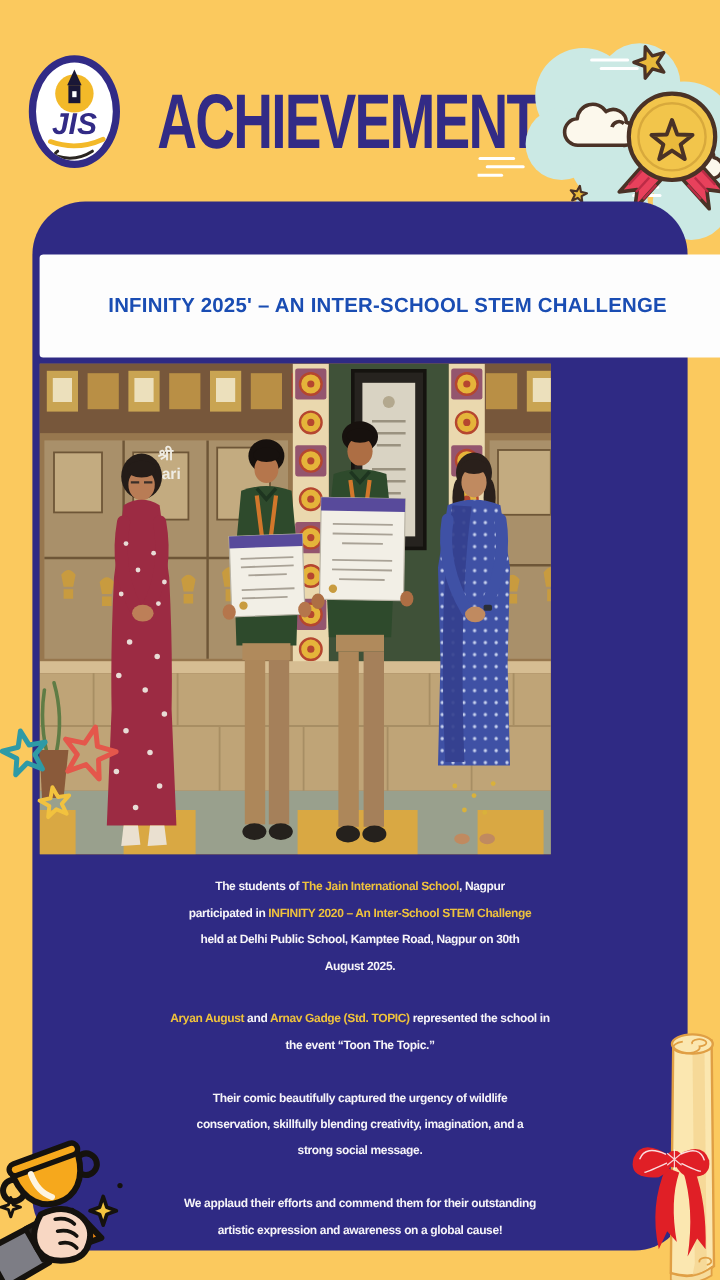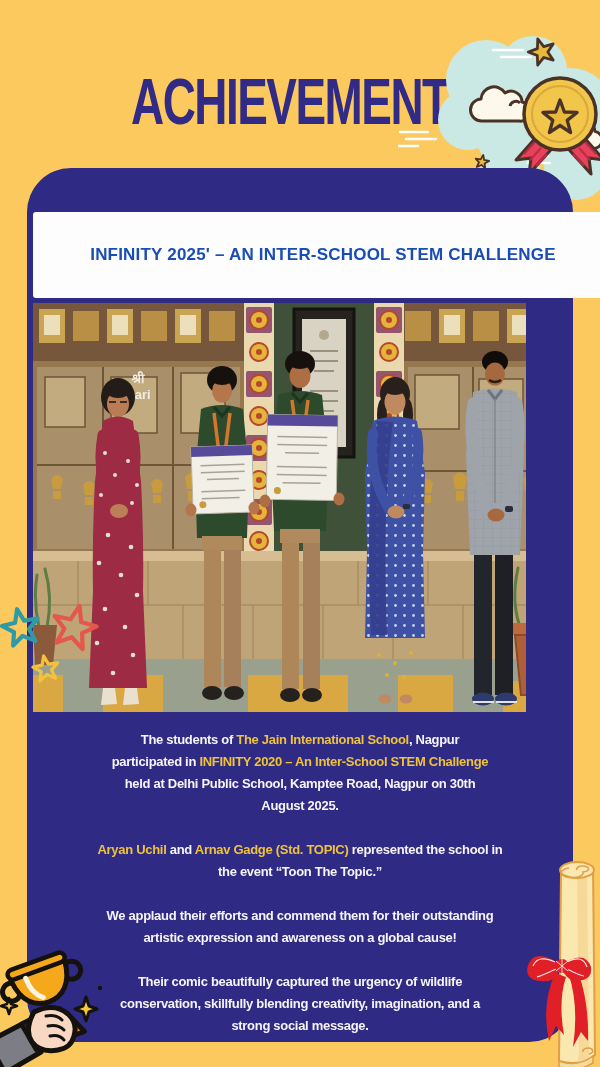--- a/index.html
+++ b/index.html
@@ -16,35 +16,51 @@
          letter-spacing:-2px;color:var(--indigo);transform:scale(.74,1.04);
          transform-origin:left top;white-space:nowrap;}
   .header-art{position:absolute;left:398px;top:28px;width:202px;height:172px;pointer-events:none;}
   
   .card{position:absolute;left:27px;top:168px;width:546px;height:874px;
         background:var(--card);border-radius:44px;}
   .banner{position:absolute;left:33px;top:212px;width:580px;height:86px;background:#fdfdfd;
           border-radius:3px;display:flex;flex-direction:column;align-items:center;justify-content:center;}
   .banner .line{color:var(--title-blue);font-weight:bold;font-size:17px;line-height:26px;
                 text-align:center;letter-spacing:.2px;}
-  .photo{position:absolute;left:33px;top:303px;width:493px;height:409px;overflow:hidden;background:#8a6a49;}
+  .photo{position:absolute;left:33px;top:303px;width:426px;height:409px;overflow:hidden;background:#8a6a49;}
   .paras{position:absolute;left:28px;top:729px;width:544px;text-align:center;color:var(--white);
-         font-size:13px;line-height:22px;font-weight:bold;white-space:pre-line;letter-spacing:-.3px;}
+         font-size:10px;line-height:22px;font-weight:bold;white-space:pre-line;letter-spacing:-.3px;}
   .para{margin-bottom:22px;}
   .hl{color:var(--accent);}
   
   .star-doodles{position:absolute;left:0;top:595px;width:110px;height:95px;pointer-events:none;}
   .trophy-art{position:absolute;left:0;top:950px;width:112px;height:117px;pointer-events:none;}
   .scroll-art{position:absolute;left:525px;top:855px;width:75px;height:212px;pointer-events:none;}
 </style>
 </head>
 <body>
 
 <div class="page">
 
+  <div class="logo">
+    <svg width="64" height="82" viewBox="0 0 64 82">
+      <circle cx="32" cy="26" r="16" fill="#f3b929"></circle>
+      <g fill="#1a1736">
+        <path d="M32 4 L32 9"></path>
+        <path d="M32 6 L26 19 L38 19 Z"></path>
+        <rect x="27" y="19" width="10" height="15"></rect>
+        <rect x="30.2" y="24" width="3.6" height="5" fill="#fff"></rect>
+      </g>
+      <text x="32" y="60" text-anchor="middle" font-size="25" font-weight="bold" font-style="italic" fill="#322b86" stroke="#ffffff" stroke-width="1" paint-order="stroke" font-family="Liberation Sans, sans-serif">JIS</text>
+      <g fill="none" stroke-linecap="round">
+        <path d="M12 66 Q34 74 56 64" stroke="#f3b929" stroke-width="4"></path>
+        <path d="M18 74 q-4 3 -1 4 q16 5 30 -4" stroke="#2a2521" stroke-width="2.5"></path>
+      </g>
+    </svg>
+  </div>
 
   <div class="title">ACHIEVEMENT</div>
 
   <svg class="header-art" viewBox="0 0 202 172">
     <defs>
       <path id="g-star" d="M0,-12 L2.9,-4 L11.4,-3.7 L4.8,1.6 L7.1,9.7 L0,5 L-7.1,9.7 L-4.8,1.6 L-11.4,-3.7 L-2.9,-4 Z"></path>
     </defs>
     <g fill="#cbe9e4">
       <circle cx="88" cy="52" r="40"></circle>
         <circle cx="135" cy="42" r="34"></circle>
@@ -395,25 +411,25 @@
         <ellipse cx="450" cy="396" rx="11" ry="6.5" fill="#2e3a6b"></ellipse>
         <ellipse cx="473" cy="396" rx="11" ry="6.5" fill="#2e3a6b"></ellipse>
         <path d="M440 399 h21 M463 399 h21" stroke="#dfe2e6" stroke-width="2"></path>
       </g>
     </svg>
   </div>
 
   <div class="paras"><div class="para"><span>The students of </span><span class="hl">The Jain International School</span><span>, Nagpur
 participated in </span><span class="hl">INFINITY 2020 – An Inter-School STEM Challenge</span><span>
 held at Delhi Public School, Kamptee Road, Nagpur on 30th
-August 2025.</span></div><div class="para"><span class="hl">Aryan Uchil</span><span> and </span><span class="hl">Arnav Gadge (Std. TOPIC)</span><span> represented the school in
-the event “Toon The Topic.”</span></div><div class="para"><span>We applaud their efforts and commend them for their outstanding
-artistic expression and awareness on a global cause!</span></div><div class="para"><span>Their comic beautifully captured the urgency of wildlife
+August 2025.</span></div><div class="para"><span class="hl">Aryan August</span><span> and </span><span class="hl">Arnav Gadge (Std. TOPIC)</span><span> represented the school in
+the event “Toon The Topic.”</span></div><div class="para"><span>Their comic beautifully captured the urgency of wildlife
 conservation, skillfully blending creativity, imagination, and a
-strong social message.</span></div></div>
+strong social message.</span></div><div class="para"><span>We applaud their efforts and commend them for their outstanding
+artistic expression and awareness on a global cause!</span></div></div>
 
   <svg class="star-doodles" viewBox="0 0 110 95">
     <defs>
       <path id="d-star" d="M0,-12 L2.9,-4 L11.4,-3.7 L4.8,1.6 L7.1,9.7 L0,5 L-7.1,9.7 L-4.8,1.6 L-11.4,-3.7 L-2.9,-4 Z" fill="none" stroke-linejoin="round" stroke-linecap="round"></path>
     </defs>
     <g stroke="#2e9aa6" stroke-width="2.6">
       <use href="#d-star" transform="translate(21,33) rotate(-12) scale(1.6)"></use>
     </g>
     <g stroke="#e4574b" stroke-width="2.2">
       <use href="#d-star" transform="translate(74,33) rotate(14) scale(1.9)"></use>

